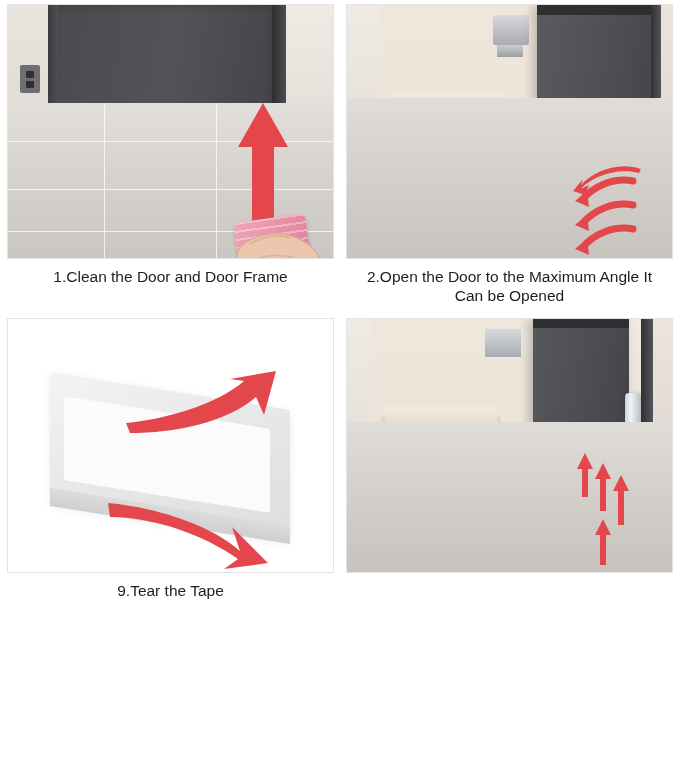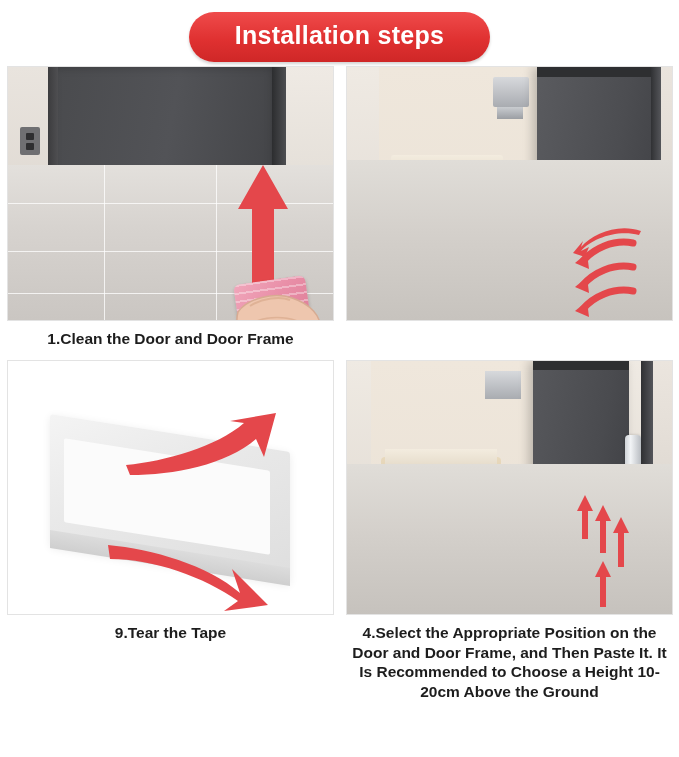--- a/index.html
+++ b/index.html
@@ -44,21 +44,20 @@
   }
 
   
   .grid {
     display: grid;
     grid-template-columns: 327px 327px;
     grid-template-rows: auto auto;
     column-gap: 12px;
     row-gap: 6px;
     padding: 4px 7px 0 7px;
-    font-weight: bold;
   }
   .cell {
     display: flex;
     flex-direction: column;
   }
   .photo {
     position: relative;
     width: 327px;
     height: 255px;
     overflow: hidden;
@@ -322,23 +321,20 @@
   }
   .s4-arrows {
     position: absolute; left: 228px; top: 130px; width: 56px; height: 120px;
   }
 </style>
 </head>
 <body>
 
 <div class="page">
 
-  <div class="banner-wrap">
-    <div class="banner">Installation steps</div>
-  </div>
 
   <div class="grid">
 
     <div class="cell">
       <div class="photo">
         <div class="s1-wallL"></div>
         <div class="s1-outlet"></div>
         <div class="s1-bgwallR"></div>
         <div class="s1-counter"></div>
         <div class="s1-counter2"></div>
@@ -396,20 +392,21 @@
           <path d="M66 8 C44 2, 18 12, 8 24 L16 20 L12 30 L0 26 L10 14 L8 20 C20 6, 46 -4, 68 4 Z" fill="#e4474b"></path>
           <path d="M60 16 C40 12, 20 22, 10 34" fill="none" stroke="#e4474b" stroke-width="7" stroke-linecap="round"></path>
           <path d="M14 26 L2 36 L16 42 Z" fill="#e4474b"></path>
           <path d="M60 40 C40 36, 20 46, 10 58" fill="none" stroke="#e4474b" stroke-width="7" stroke-linecap="round"></path>
           <path d="M14 50 L2 60 L16 66 Z" fill="#e4474b"></path>
           <path d="M60 64 C40 60, 20 70, 10 82" fill="none" stroke="#e4474b" stroke-width="7" stroke-linecap="round"></path>
           <path d="M14 74 L2 84 L16 90 Z" fill="#e4474b"></path>
         </svg>
 
       </div>
+      <div class="caption cap-pad-narrow">2.Open the Door to the Maximum Angle It Can be Opened</div>
     </div>
 
     <div class="cell">
       <div class="photo">
         <div class="s3-bg"></div>
         <div class="s3-strip">
           <div class="s3-strip-inner"></div>
         </div>
         <div class="s3-strip-edge"></div>
 
@@ -445,17 +442,16 @@
         <div class="s4-floor"></div>
 
         <svg class="s4-arrows" viewBox="0 0 56 120">
           <path d="M10 4 L18 20 L13 20 L13 48 L7 48 L7 20 L2 20 Z" fill="#e4474b"></path>
           <path d="M28 14 L36 30 L31 30 L31 62 L25 62 L25 30 L20 30 Z" fill="#e4474b"></path>
           <path d="M46 26 L54 42 L49 42 L49 76 L43 76 L43 42 L38 42 Z" fill="#e4474b"></path>
           <path d="M28 70 L36 86 L31 86 L31 116 L25 116 L25 86 L20 86 Z" fill="#e4474b"></path>
         </svg>
 
       </div>
-      <div class="caption">4.Select the Appropriate Position on the Door and Door Frame, and Then Paste It. It Is Recommended to Choose a Height 10-20cm Above the Ground</div>
     </div>
 
   </div>
 </div>
 
 </body></html>

